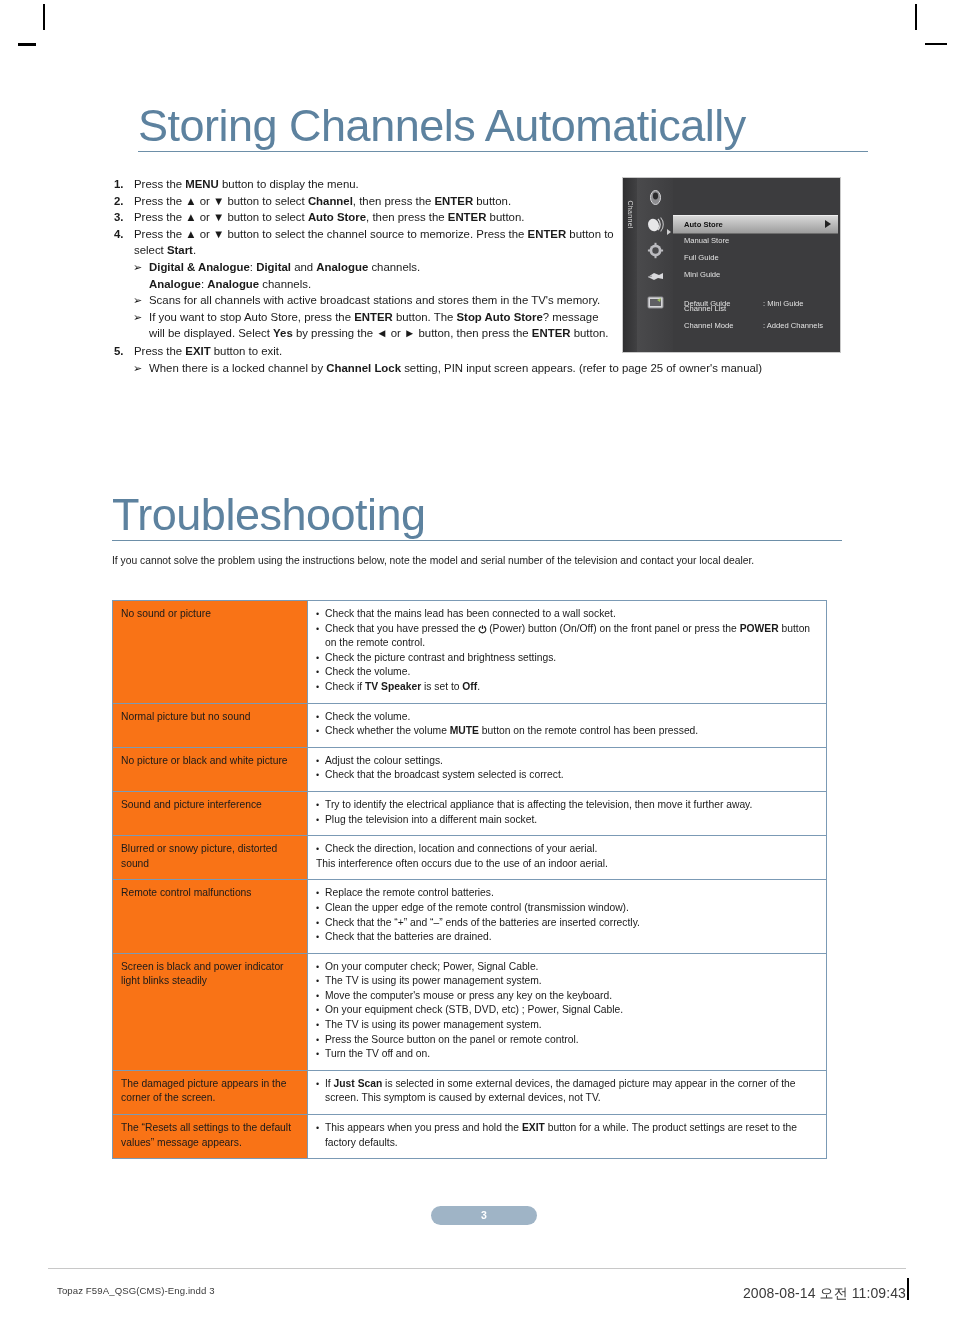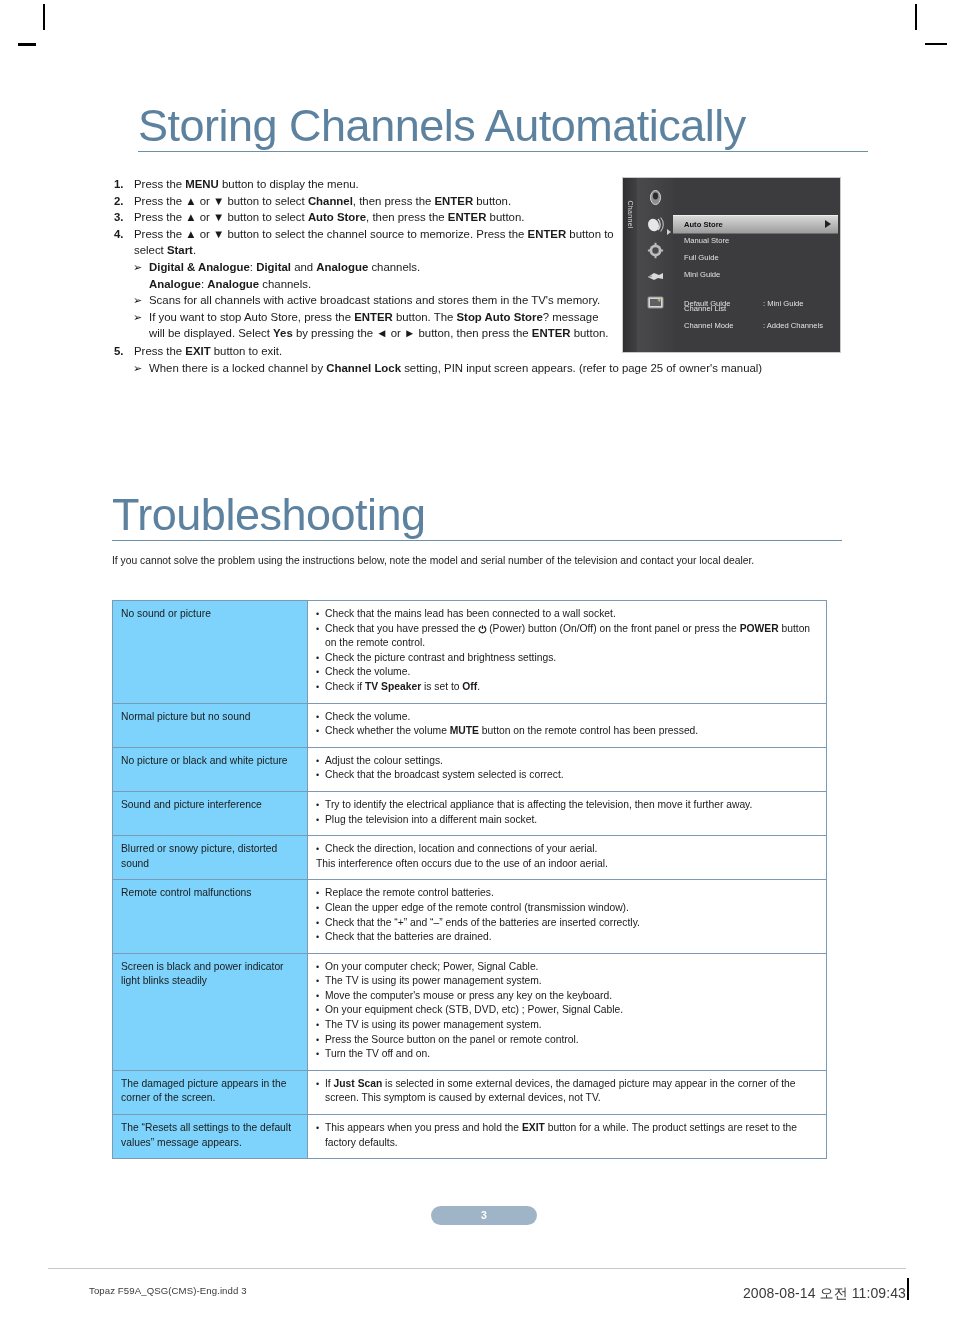--- a/index.html
+++ b/index.html
@@ -196,21 +196,21 @@
   }
   .ts-table td {
     border: 1px solid #7b9ab5;
     vertical-align: top;
     font-size: 10.3px;
     line-height: 14.6px;
     padding: 6px 8px 8px 8px;
   }
   .ts-sym {
     width: 178px;
-    background: #7dd3fc;
+    background: #f97316;
     color: #1a1a1a;
   }
   .ts-fix {
     background: #ffffff;
   }
   .fix-line {
     display: flex;
     align-items: flex-start;
   }
   .fix-dot {
@@ -253,21 +253,20 @@
     width: 858px;
     border-top: 1px solid #c8c8c8;
   }
   .footer-left {
     position: absolute;
     left: 57px;
     top: 1285px;
     font-size: 9.6px;
     color: #3a3a3a;
     letter-spacing: 0.1px;
-    margin-left: 32px;
   }
   .footer-right {
     position: absolute;
     right: 48px;
     top: 1285px;
     font-size: 14px;
     color: #3a3a3a;
     letter-spacing: 0.1px;
   }
   .footer-tick {

